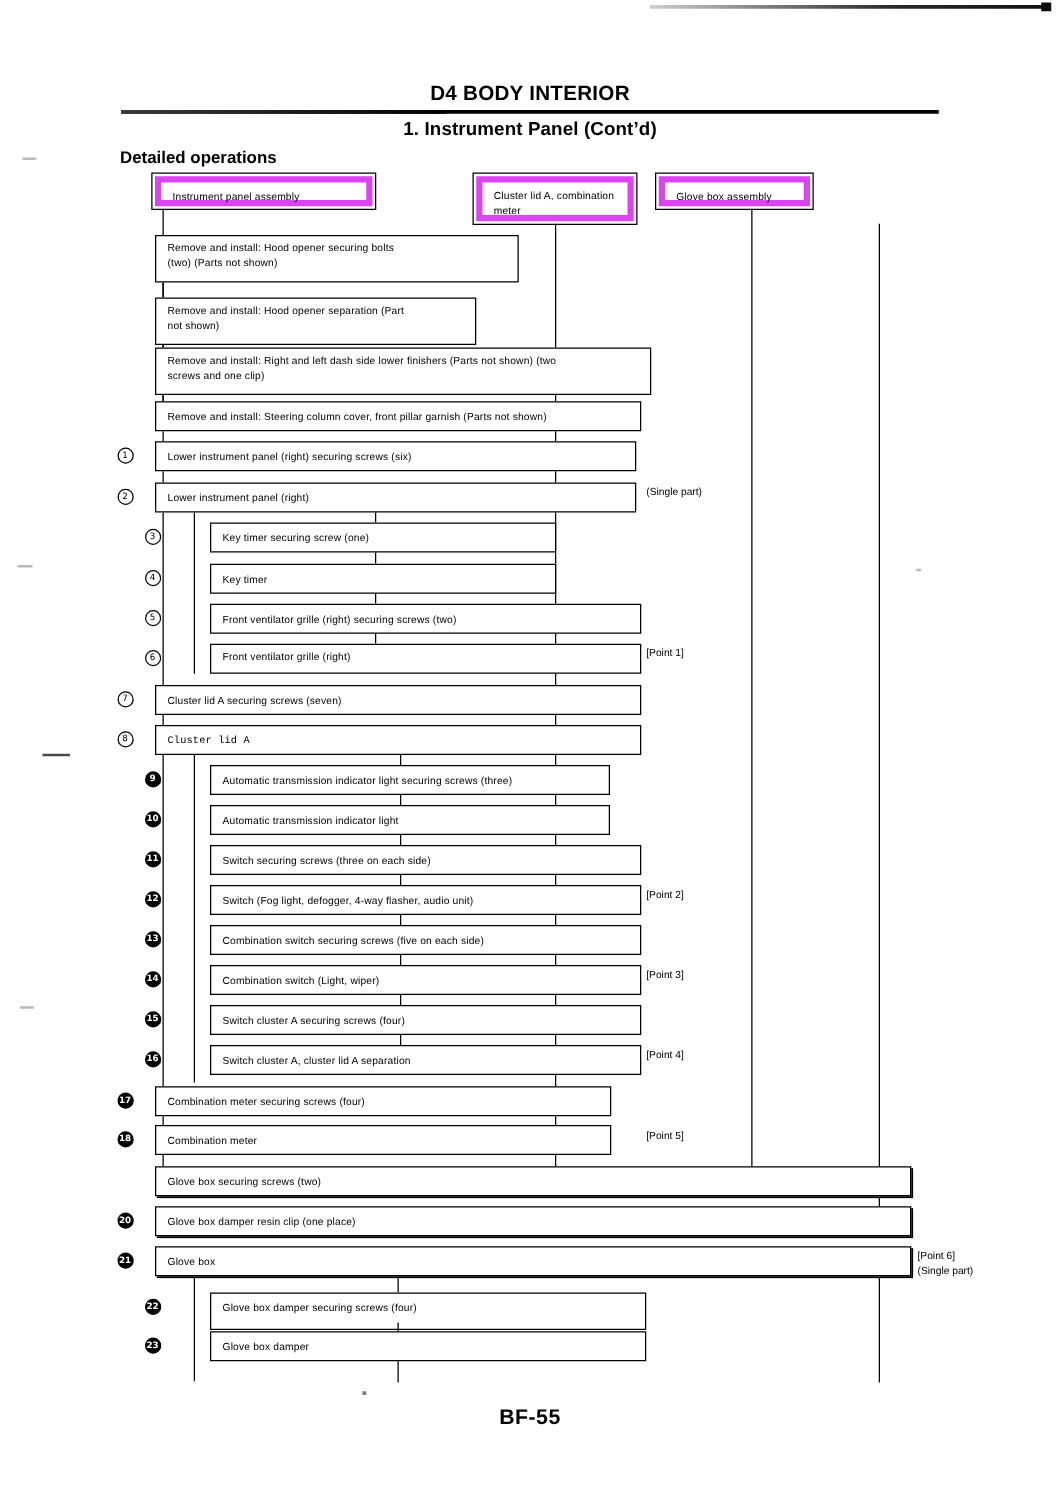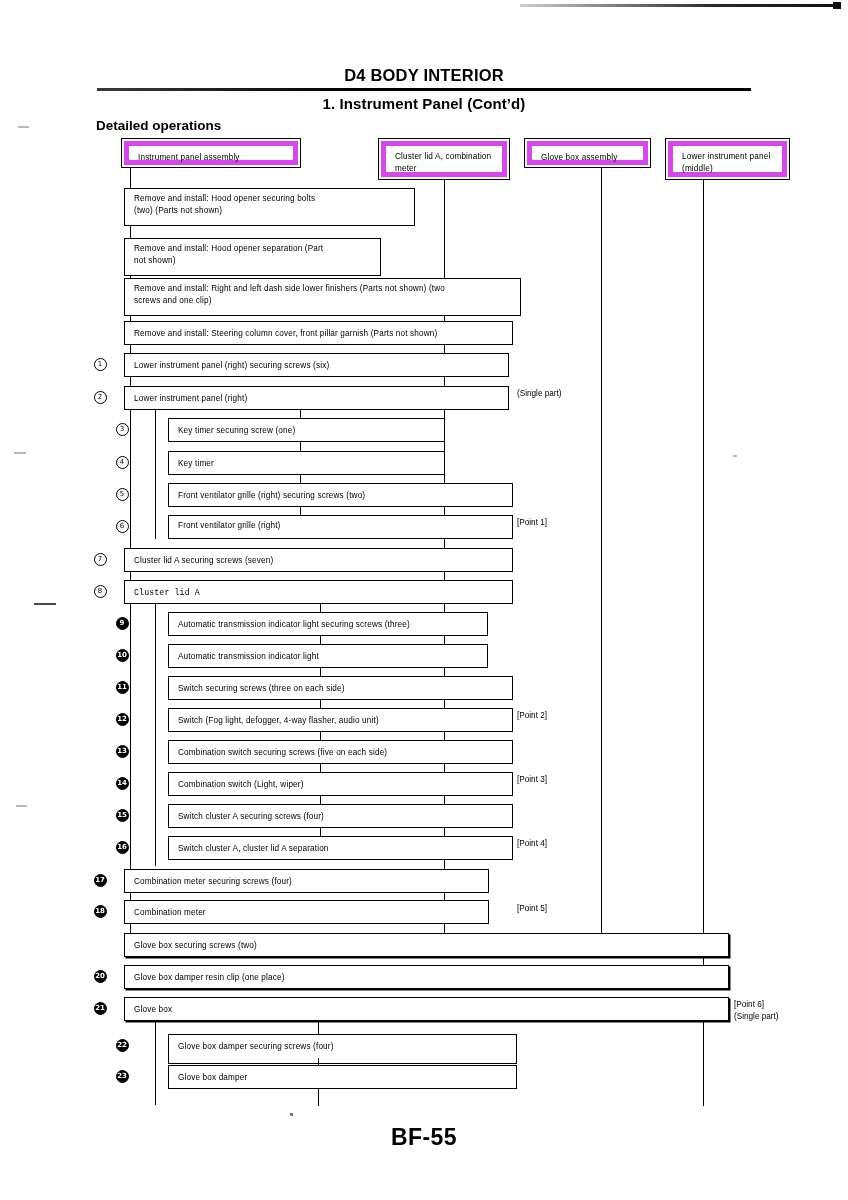--- a/index.html
+++ b/index.html
@@ -39,21 +39,21 @@
 
   .numcol{position:absolute;font-size:8.5px;line-height:1;text-align:center;width:16px;}
   .num{display:inline-block;width:11px;height:11px;line-height:11px;border-radius:50%;
        border:1px solid #000;font-size:7px;text-align:center;background:#fff;color:#000;
        font-family:"DejaVu Sans",sans-serif;}
   .num.filled{background:#000;color:#fff;border-color:#000;font-weight:bold;}
 
   .note{position:absolute;font-size:8.2px;line-height:12px;white-space:pre-line;}
 
   .footer{position:absolute;left:0;top:1124px;width:848px;text-align:center;
-      font-size:23px;font-weight:bold;letter-spacing:.4px;}
+      font-size:17px;font-weight:bold;letter-spacing:.4px;}
   .footdot{position:absolute;left:290px;top:1113px;width:3px;height:3px;background:#7a7a7a;}
 </style>
 </head>
 <body>
 
 <div class="page">
 
   <div class="scan-top-edge"></div>
   <div class="scan-top-blob"></div>
   <div class="scan-mark" style="left:18px;top:126px;width:11px;height:2px;"></div>
@@ -66,22 +66,20 @@
   <div class="doc-title">D4 BODY INTERIOR</div>
   <div class="title-rule"></div>
   <div class="title-rule-fade"></div>
   <div class="sub-title">1. Instrument Panel (Cont’d)</div>
   <div class="section-head">Detailed operations</div>
 
   <div class="box dbl" style="left:124px;top:141px;width:174px;height:24px;padding-top:6px;">Instrument panel assembly</div>
   <div class="box dbl" style="left:381px;top:141px;width:126px;height:36px;padding-top:5px;">Cluster lid A, combination
 meter</div>
   <div class="box dbl" style="left:527px;top:141px;width:121px;height:24px;padding-top:6px;">Glove box assembly</div>
-  <div class="box dbl" style="left:668px;top:141px;width:119px;height:36px;padding-top:5px;">Lower instrument panel
-(middle)</div>
 
   <div class="vline" style="left:130px;top:167px;height:27px;"></div>
 
   <div class="vline" style="left:444px;top:179px;height:765px;"></div>
 
   <div class="vline" style="left:601px;top:167px;height:777px;"></div>
 
   <div class="vline" style="left:703px;top:179px;height:797px;"></div>
 
   <div class="vline" style="left:703px;top:1010px;height:96px;"></div>

